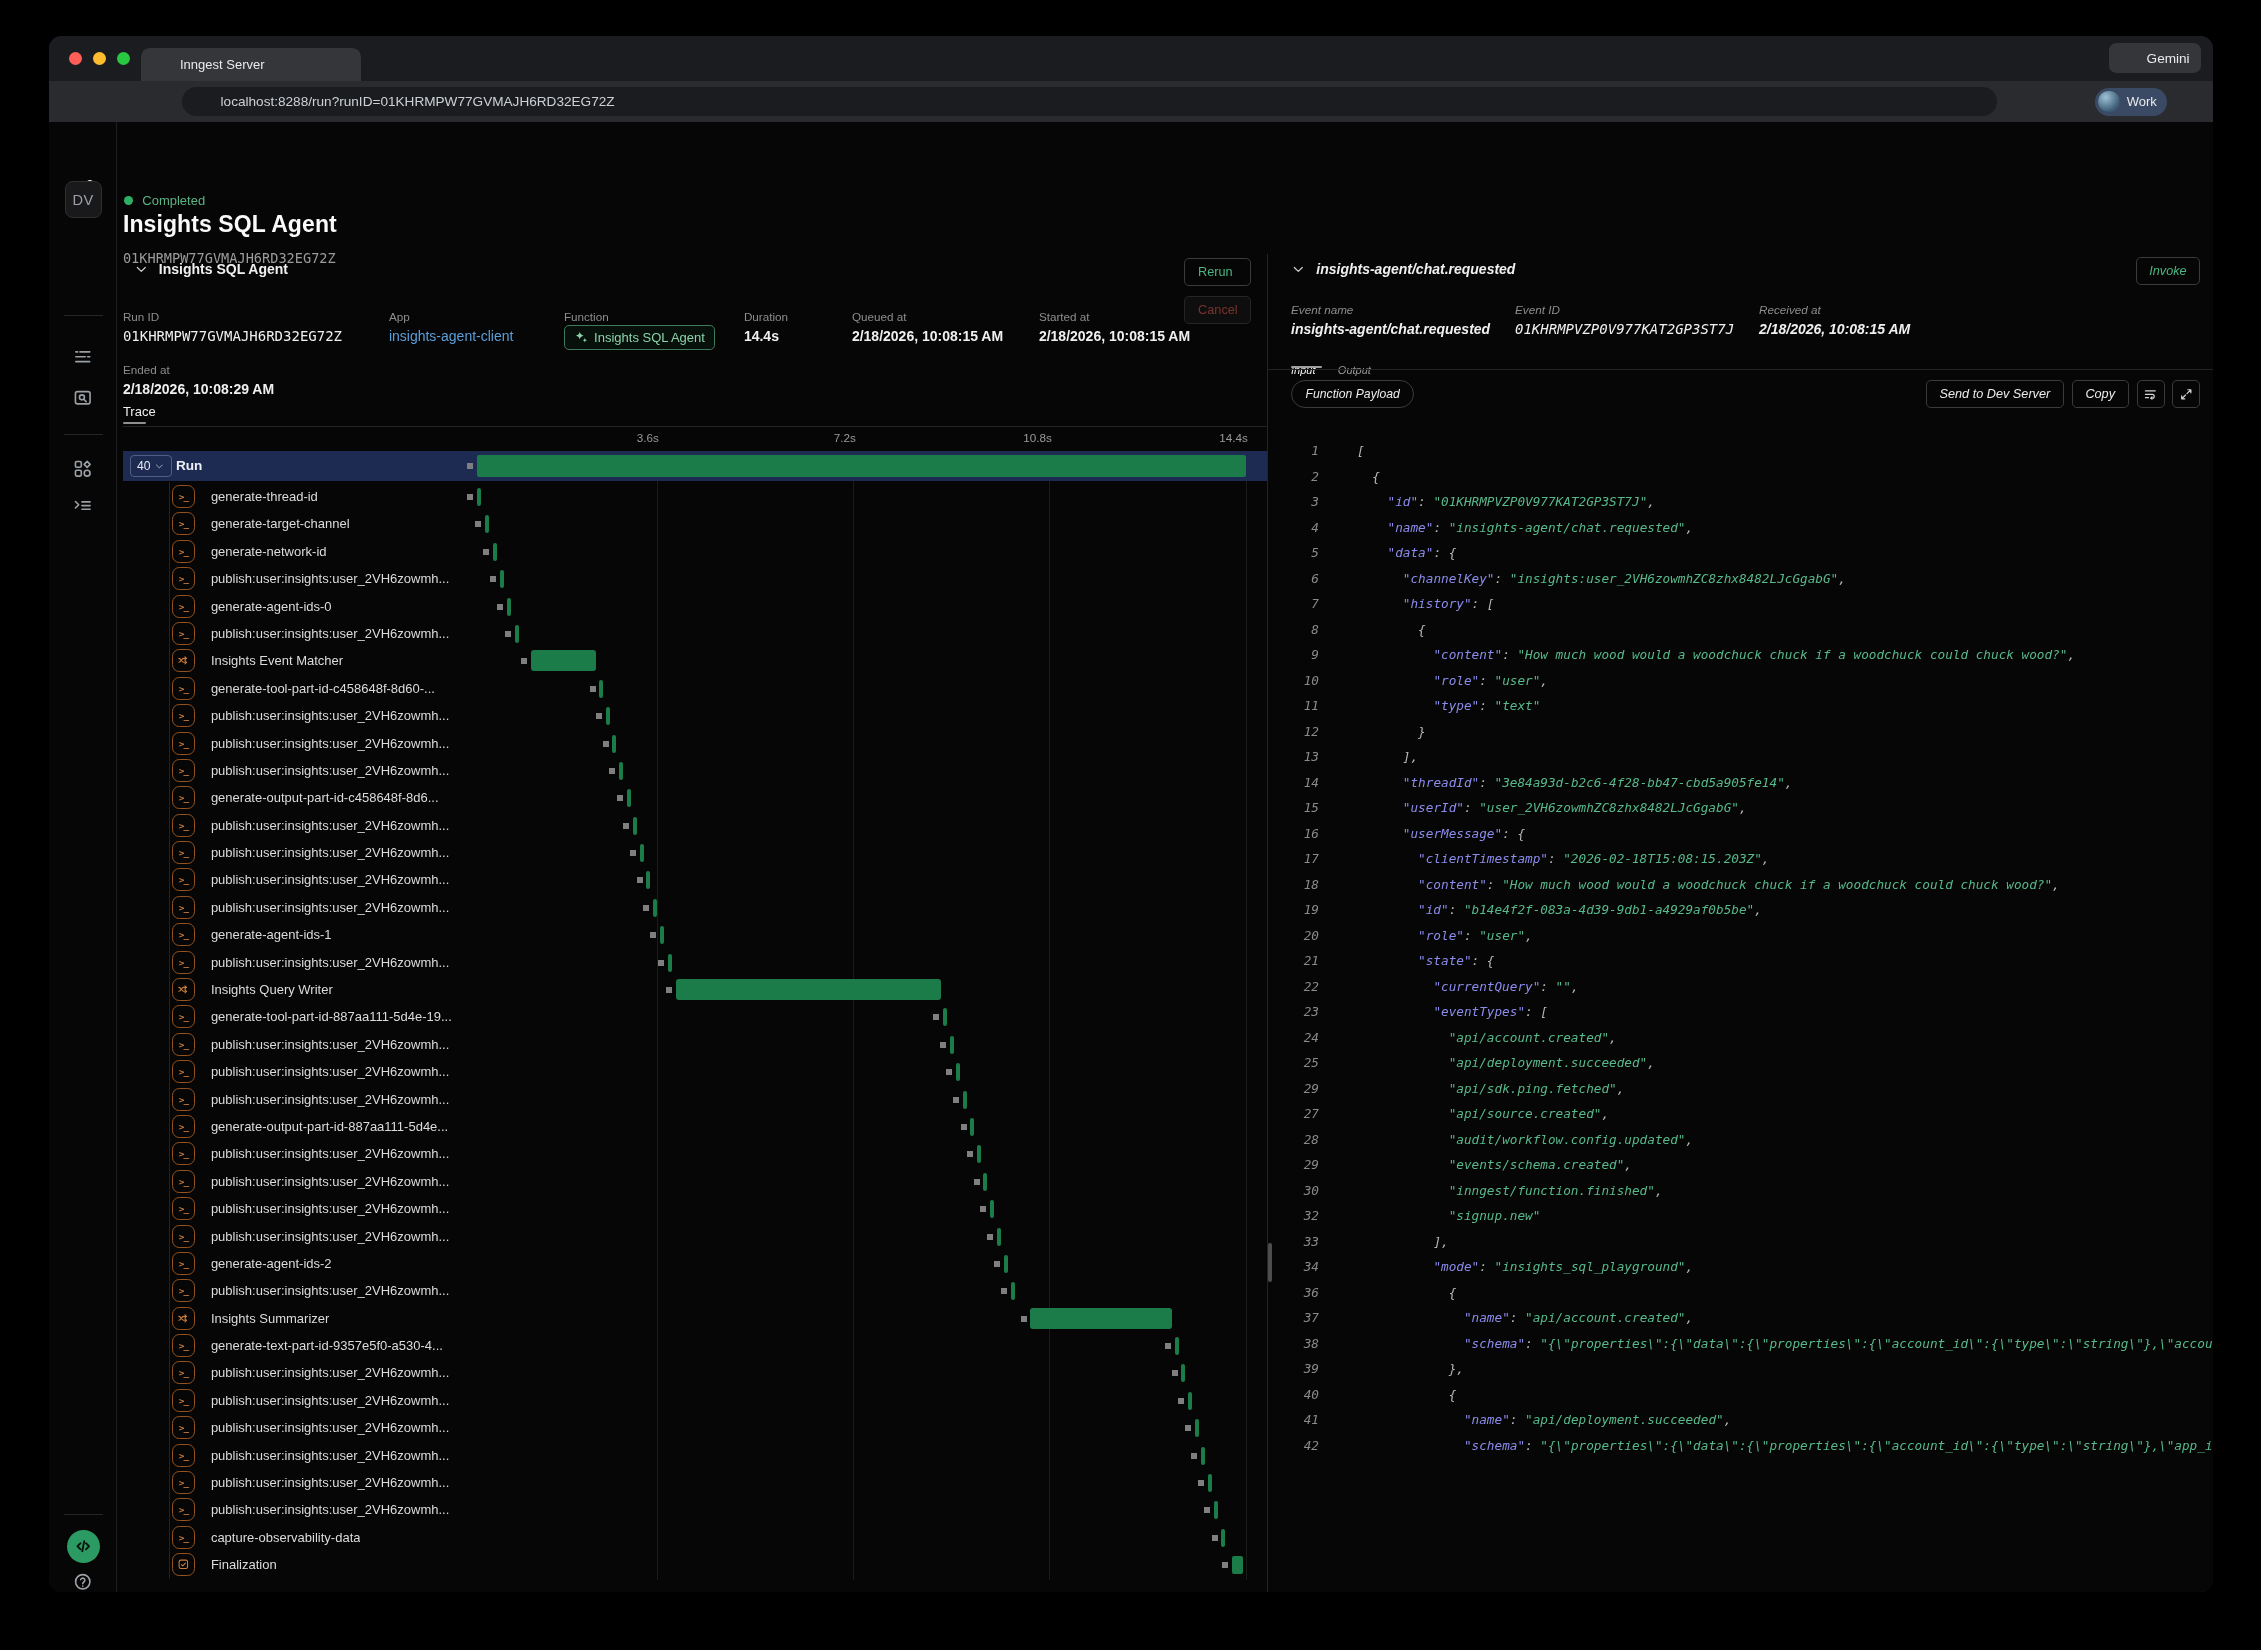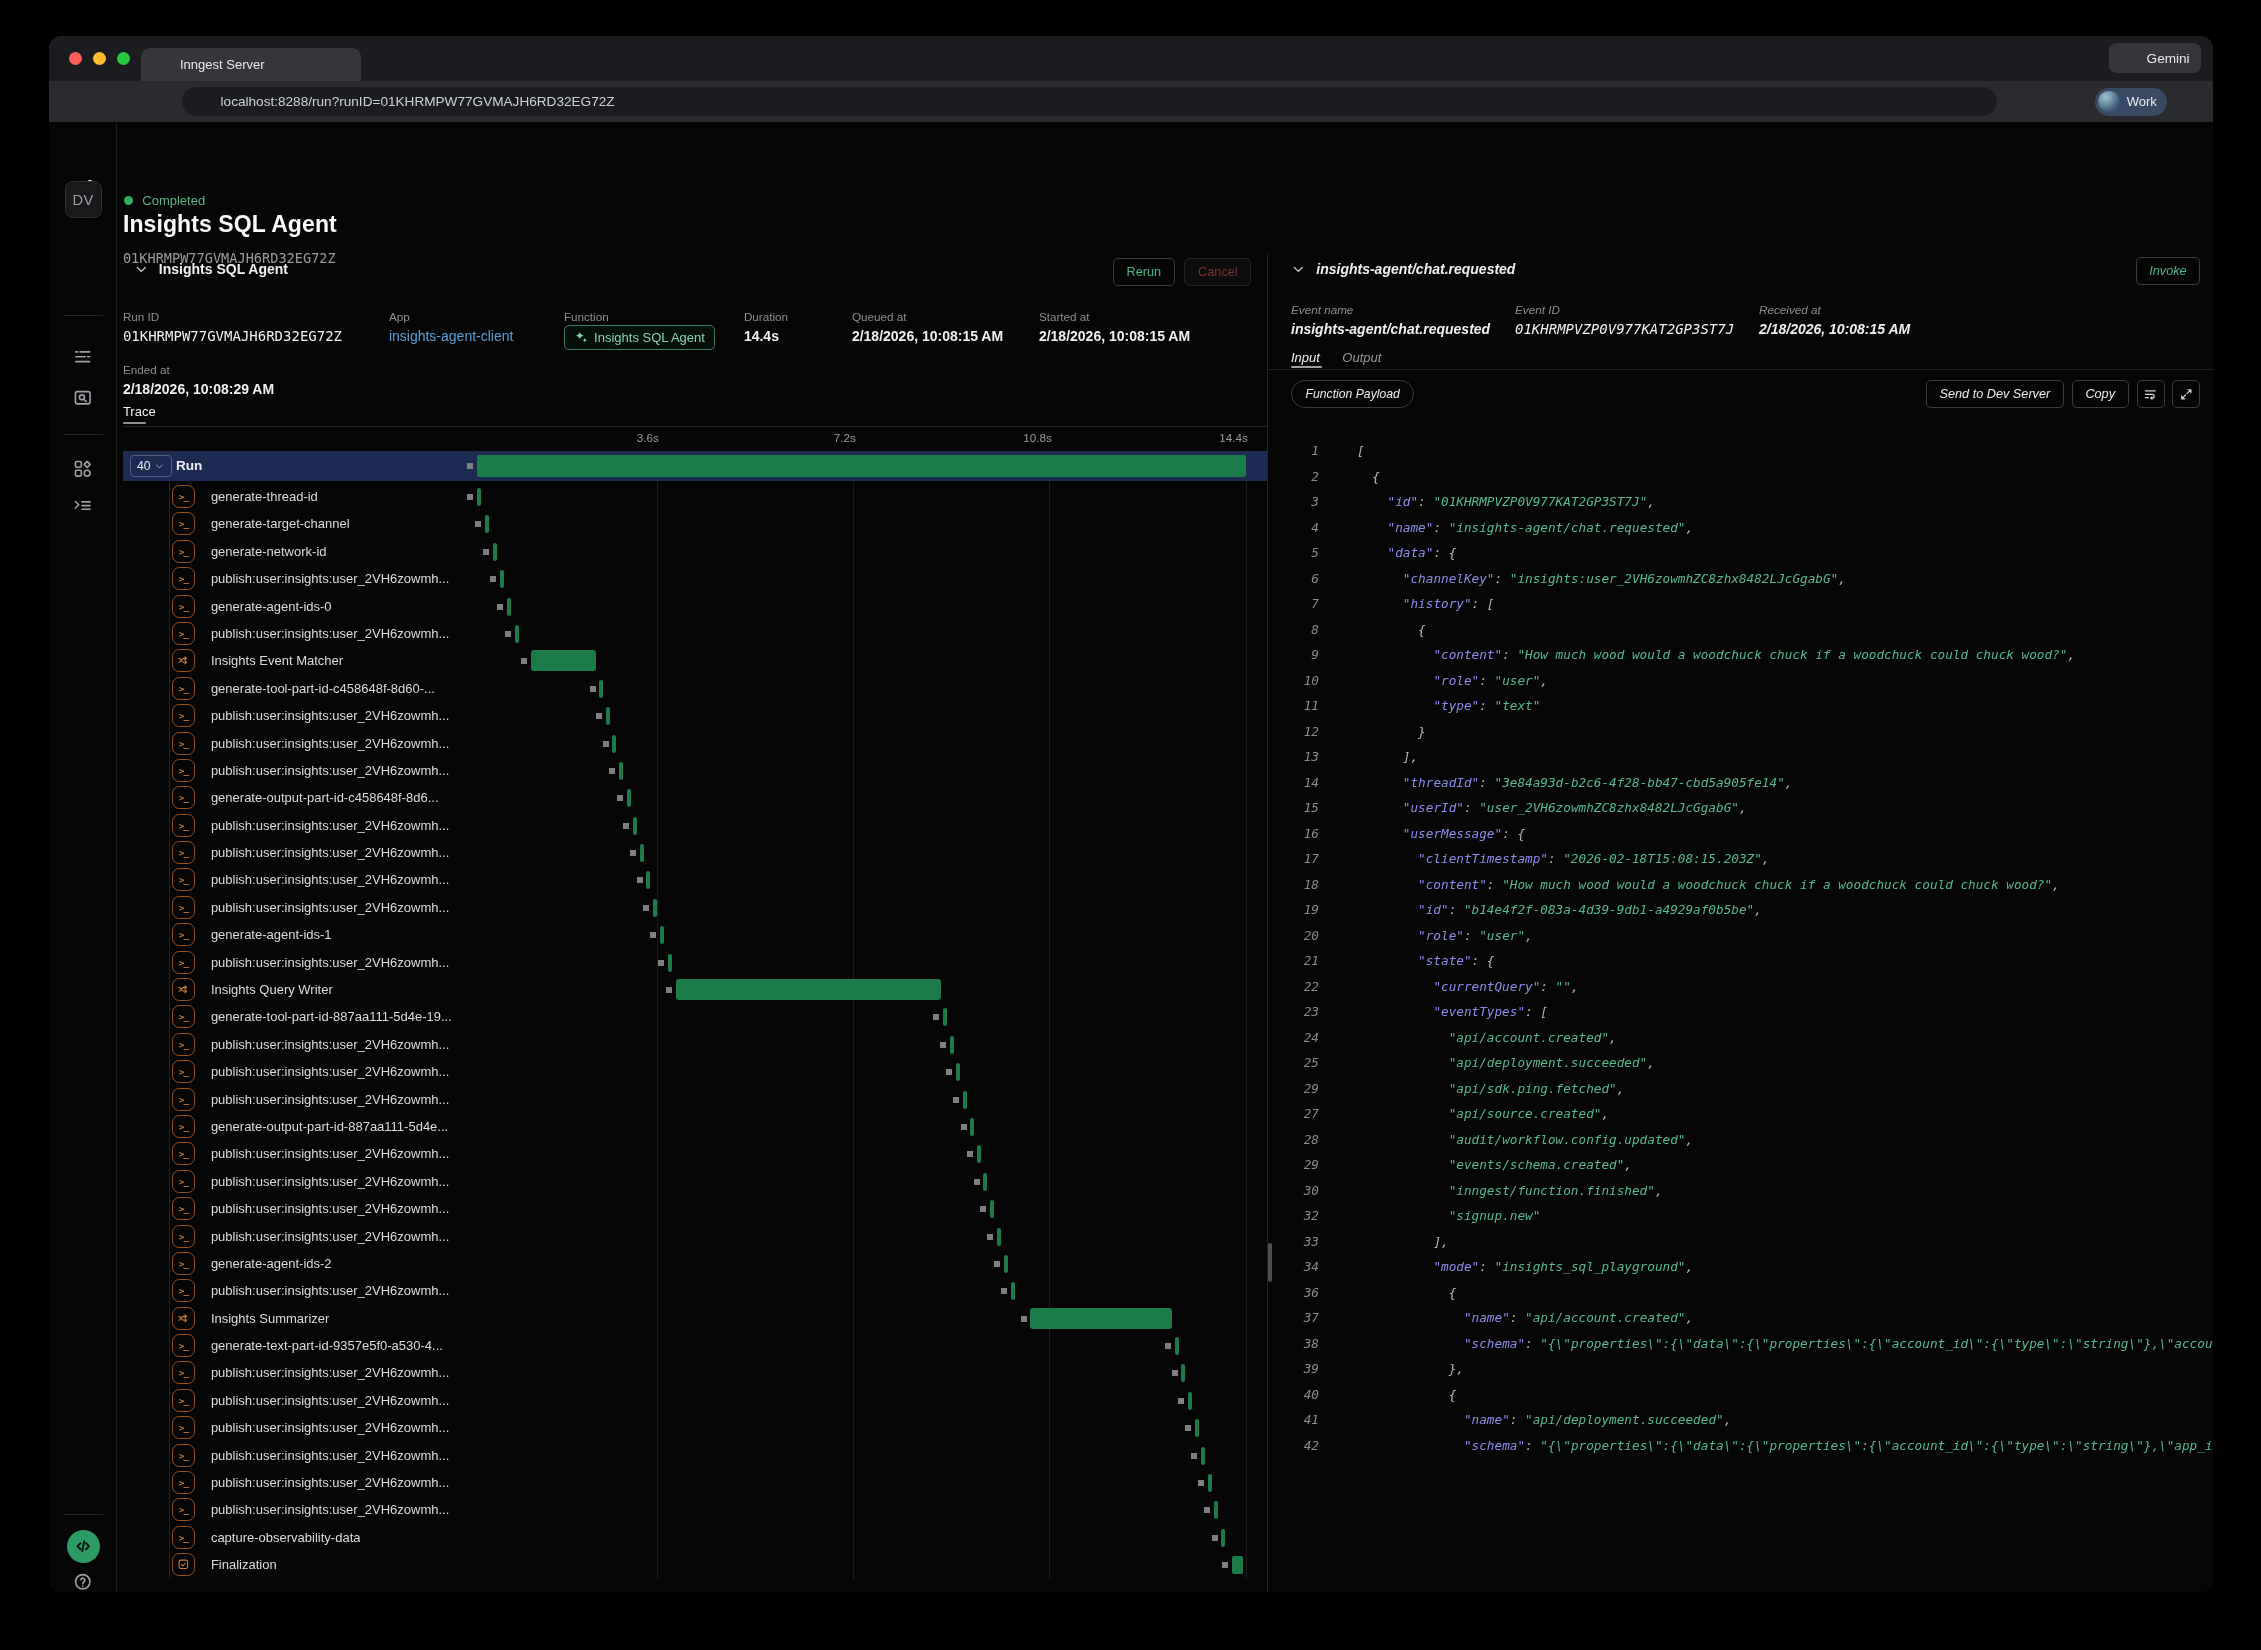--- a/index.html
+++ b/index.html
@@ -54,21 +54,21 @@
 
   .hbtn{height:28px;border:1px solid #3b3b3b;border-radius:4.9px;background:transparent;display:inline-flex;align-items:center;padding:0 12.7px;font-size:12.7px;}
   .hbtn.green{color:#4cb782;}
   .hbtn.red{color:#c45048;opacity:.6;background:#141414;}
 
   .sechead{position:absolute;display:flex;align-items:center;gap:10.7px;color:#f0f0f0;font-size:14px;font-weight:600;}
   .sechead .ic{width:14.6px;height:14.6px;color:#cfcfcf;}
 
   
   .lpanel{position:absolute;left:4.9px;top:132px;width:1144px;bottom:0;}
-  .lp-buttons{position:absolute;right:15.6px;top:3.9px;display:flex;gap:9.7px;}
+  .lp-buttons{position:absolute;right:15.6px;top:3.9px;display:flex;gap:9.7px;flex-direction:column;}
   .f{position:absolute;}
   .tabrow{position:absolute;left:0;top:150px;font-size:13px;color:#f0f0f0;}
   .tab-underline{position:absolute;width:23.4px;height:2.4px;background:#8f8f8f;border-radius:1px;}
   .lp-border{position:absolute;left:0;right:0;top:172px;height:1px;background:#232323;}
   .axis-label{position:absolute;top:177px;width:63px;text-align:right;font-size:11.7px;color:#9a9a9a;}
   .gl{position:absolute;top:197px;bottom:11.7px;width:1px;background:#1b1b1b;}
   .runrow{position:absolute;left:0;top:197px;width:1144px;height:30px;background:#1d2a52;}
   .runbadge{position:absolute;left:7.3px;top:4.4px;height:21.4px;border:1px solid #535e85;border-radius:3.9px;display:flex;align-items:center;gap:3.9px;padding:0 5.8px;color:#e6e9f4;font-size:12.2px;}
   .runbadge .ic{width:10.7px;height:10.7px;color:#aeb6d4;}
   .runlabel{position:absolute;left:53px;top:6.8px;font-size:13.6px;color:#eef0f6;font-weight:600;}
@@ -79,21 +79,21 @@
   .ricon .stepg{font-family:"DejaVu Sans Mono",monospace;font-size:9.3px;font-weight:bold;letter-spacing:-1px;}
   .tlabel{position:absolute;left:88px;top:5.8px;font-size:13px;color:#dcdcdc;max-width:244px;white-space:nowrap;overflow:hidden;}
   .bar{position:absolute;top:4.9px;height:18px;background:#1b7c4a;border-radius:1.9px;}
   .bar.agent{top:3.4px;height:21px;border-radius:2.9px;}
   .qmark{position:absolute;top:10.7px;width:6.3px;height:6.3px;background:#7f7f7f;}
   .rz{position:absolute;left:1145px;top:989px;width:3.9px;height:39px;border-radius:1.9px;background:#4d4d4d;}
 
   
   .rpanel{position:absolute;left:1149px;top:132px;right:0;bottom:0;border-left:1px solid #242424;font-style:italic;}
   .rp-invoke{position:absolute;right:12.7px;top:2.9px;}
-  .rp-tabs{position:absolute;left:23px;top:96px;display:flex;gap:22.4px;font-size:13px;color:#9a9a9a;text-align:right;}
+  .rp-tabs{position:absolute;left:23px;top:110px;display:flex;gap:22.4px;font-size:11px;color:#9a9a9a;text-align:right;}
   .rp-tabs .on{color:#f2f2f2;}
   .rp-underline{position:absolute;left:23px;top:112px;width:31px;height:2.4px;background:#9f9f9f;border-radius:1px;}
   .rp-border{position:absolute;left:0;right:0;top:115px;height:1px;background:#232323;}
   .pillbtn{position:absolute;left:23px;top:126px;height:28px;border:1px solid #3b3b3b;border-radius:14px;display:flex;align-items:center;padding:0 13.6px;font-size:12.2px;color:#ececec;}
   .rp-actions{position:absolute;right:12.7px;top:126px;display:flex;gap:7.8px;}
   .sqbtn{width:28px;height:28px;border:1px solid #3b3b3b;border-radius:4.9px;display:flex;align-items:center;justify-content:center;color:#d5d5d5;}
   .sqbtn .ic{width:14.6px;height:14.6px;}
   .codewrap{position:absolute;left:0;right:0;top:184px;bottom:0;overflow:hidden;font-family:"DejaVu Sans Mono",monospace;font-size:12.7px;}
   .cl{position:relative;height:25.5px;line-height:25.5px;white-space:pre;}
   .cl .ln{position:absolute;left:0;width:51px;text-align:right;color:#8a8a8a;}

